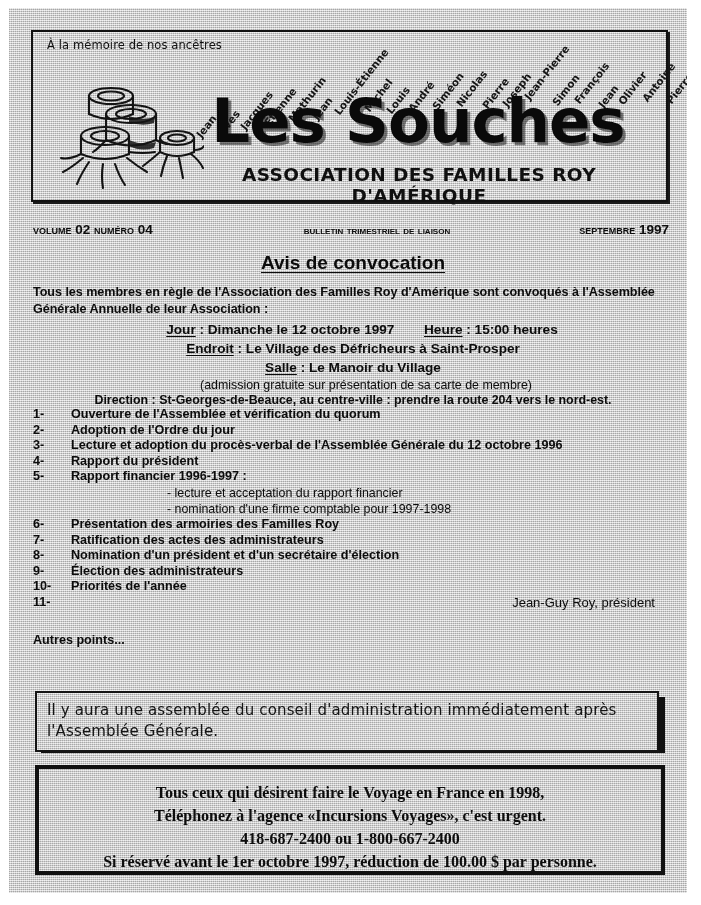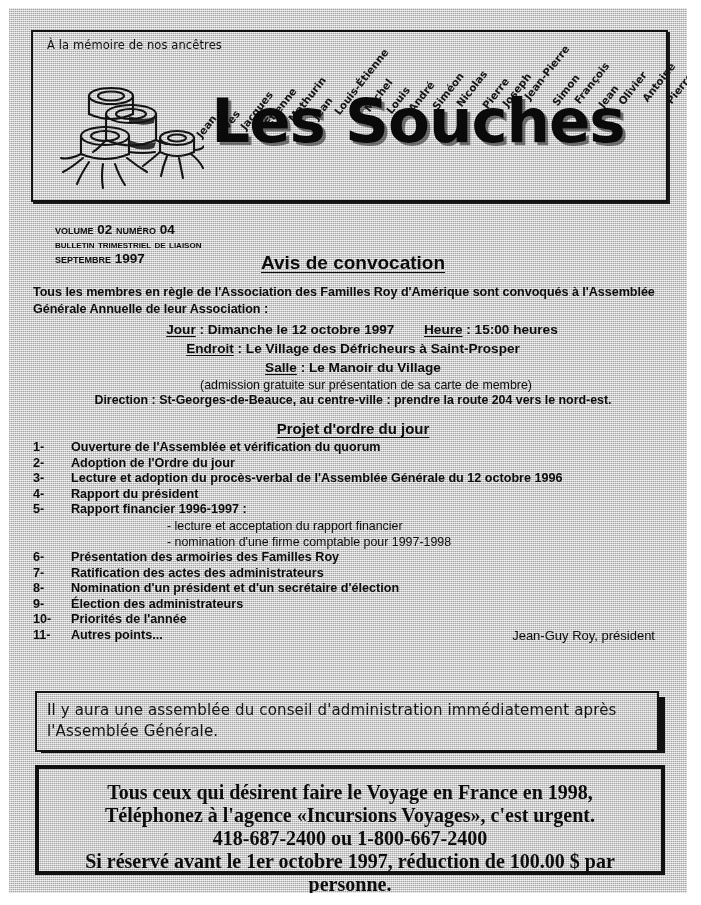--- a/index.html
+++ b/index.html
@@ -111,21 +111,20 @@
     width: 636px;
     display: flex;
     justify-content: space-between;
     align-items: baseline;
     font-family: "Liberation Sans", sans-serif;
     font-weight: 700;
     font-size: 13.5px;
     font-variant: small-caps;
     text-transform: lowercase;
     color: #0d0d0d;
-    flex-direction: column;
   }
   .volbar span { font-variant: small-caps; }
   .volbar .vb-mid { margin-left: 22px; font-size: 12px; }
   .volbar .vb-right { text-align: right; }
 
   
   .content {
     position: absolute;
     left: 20px; top: 244px;
     width: 640px;
@@ -250,21 +249,21 @@
     background-image:
       repeating-linear-gradient(0deg, rgba(255,255,255,.5) 0px, rgba(255,255,255,.5) 1px, rgba(110,110,110,.2) 1px, rgba(110,110,110,.2) 2px),
       repeating-linear-gradient(90deg, rgba(255,255,255,.45) 0px, rgba(255,255,255,.45) 1px, rgba(110,110,110,.18) 1px, rgba(110,110,110,.18) 2px);
     box-sizing: border-box;
     padding: 12px 10px 10px;
     text-align: center;
   }
   .voyage div {
     font-family: "Liberation Serif", serif;
     font-weight: 700;
-    font-size: 20px;
+    font-size: 16px;
     line-height: 23px;
     color: #0d0d0d;
   }
 </style>
 </head>
 <body>
 
 <div id="page">
 
   <div class="sheet">
@@ -331,20 +330,21 @@
         <span class="nm" style="left:330px; bottom:48px;">Jean-Pierre</span>
         <span class="nm" style="left:358px; bottom:42px;">Simon</span>
         <span class="nm" style="left:380px; bottom:44px;">François</span>
         <span class="nm" style="left:404px; bottom:40px;">Jean</span>
         <span class="nm" style="left:424px; bottom:43px;">Olivier</span>
         <span class="nm" style="left:448px; bottom:46px;">Antoine</span>
         <span class="nm" style="left:472px; bottom:44px;">Pierre</span>
       </div>
 
       <div class="logo-title">Les Souches</div>
+      <div class="logo-sub">ASSOCIATION DES FAMILLES ROY D'AMÉRIQUE</div>
     </div>
 
     <div class="volbar">
       <span class="vb-left">Volume 02 Numéro 04</span>
       <span class="vb-mid">Bulletin trimestriel de liaison</span>
       <span class="vb-right">Septembre 1997</span>
     </div>
 
     <div class="content">
 
@@ -366,21 +366,20 @@
         </div>
         <div class="dl dl-left-2">
           <span class="lbl">Salle</span>
           <span>: Le Manoir du Village</span>
         </div>
       </div>
 
       <div class="admis">(admission gratuite sur présentation de sa carte de membre)</div>
       <div class="direction">Direction : St-Georges-de-Beauce, au centre-ville : prendre la route 204 vers le nord-est.</div>
 
-      <div class="h-title2">Projet d'ordre du jour</div>
 
       <div class="agenda">
         <div class="ag-row">
           <span class="ag-num">1-</span>
           <span class="ag-txt">Ouverture de l'Assemblée et vérification du quorum</span>
         </div>
         <div class="ag-row">
           <span class="ag-num">2-</span>
           <span class="ag-txt">Adoption de l'Ordre du jour</span>
         </div>
@@ -415,21 +414,21 @@
         <div class="ag-row">
           <span class="ag-num">9-</span>
           <span class="ag-txt">Élection des administrateurs</span>
         </div>
         <div class="ag-row">
           <span class="ag-num">10-</span>
           <span class="ag-txt">Priorités de l'année</span>
         </div>
 
         <div class="ag-row ag-last">
-          <span style="display:flex;">
+          <span style="display:flex;flex-direction:column;">
             <span class="ag-num">11-</span>
             <span class="ag-txt">Autres points...</span>
           </span>
           <span class="signature">Jean-Guy Roy, président</span>
         </div>
       </div>
     </div>
 
     <div class="notice-wrap">
       <div class="notice-shadow"></div>

